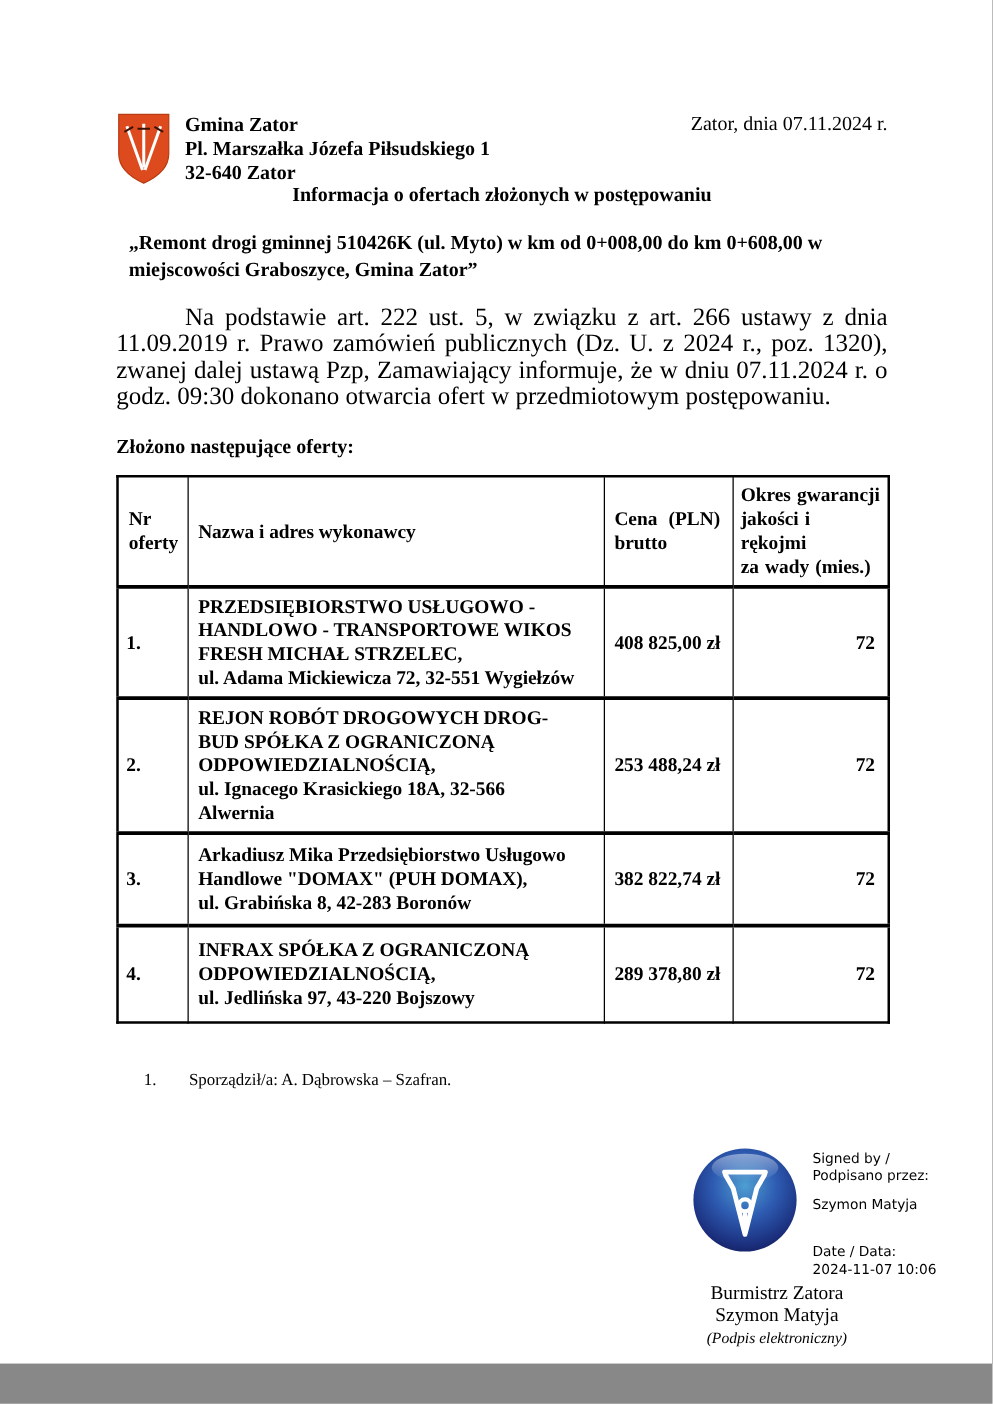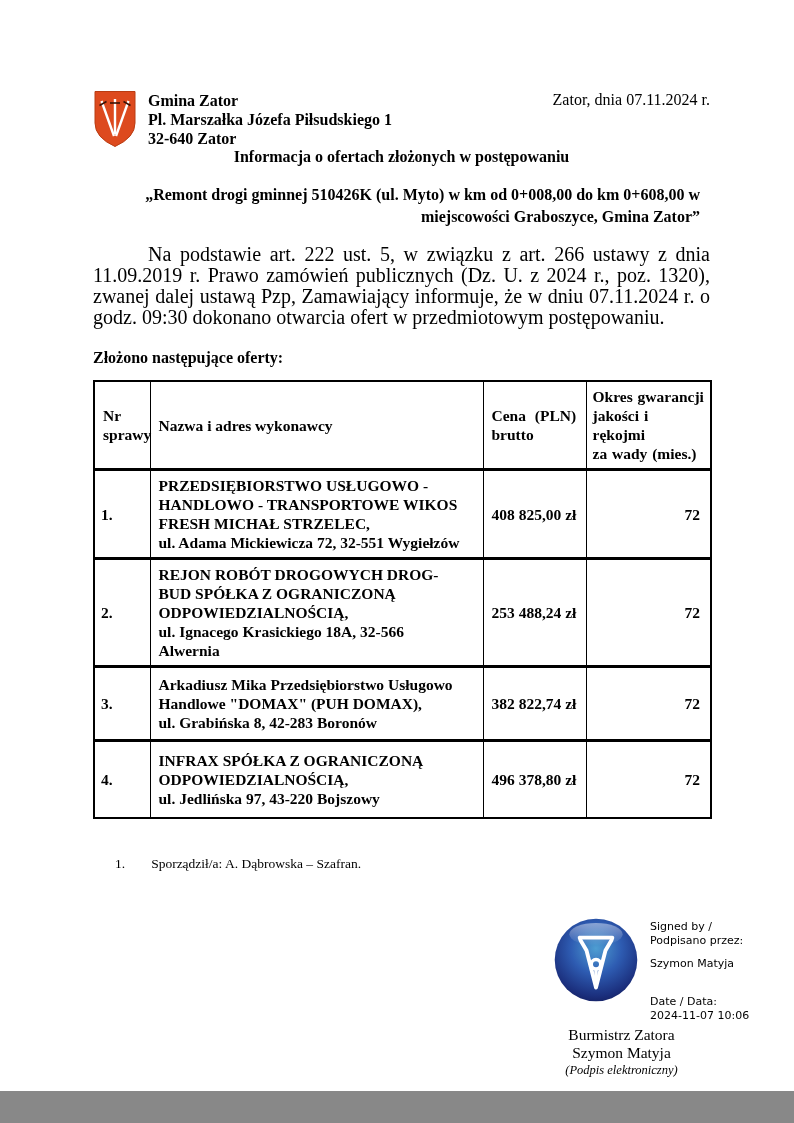--- a/index.html
+++ b/index.html
@@ -20,21 +20,21 @@
   
   .header-row { display: flex; justify-content: space-between; align-items: flex-start; }
   .sender { display: flex; gap: 11px; }
   .logo-box { width: 44px; height: 58px; flex: 0 0 44px; }
   .logo-box svg { width: 44px; height: 58px; display: block; }
   .sender-text { font-weight: bold; font-size: 16px; line-height: 19px; padding-top: 1px; }
   .date-line { font-size: 16px; padding-top: 1px; }
 
   .case-number { font-weight: bold; font-size: 16px; margin-top: 25px; }
   .doc-title   { font-weight: bold; font-size: 16px; text-align: center; }
-  .doc-subtitle{ font-weight: bold; font-size: 16px; text-align: right; margin-top: 18px; line-height: 22px; padding: 0 10px; }
+  .doc-subtitle{ font-weight: bold; font-size: 16px; text-align: left; margin-top: 18px; line-height: 22px; padding: 0 10px; }
   .case-ref    { font-weight: bold; font-size: 16px; margin-top: 29px; }
   .body-par    { font-weight: normal; font-size: 20px; line-height: 21px; text-align: justify; text-indent: 55px; margin: 16px 0 0 0; }
   .offers-intro{ font-weight: bold; font-size: 16px; margin-top: 21px; }
 
   
   table.offers {
     border-collapse: collapse;
     table-layout: fixed;
     width: 617px;
     margin-top: 13px;
@@ -124,21 +124,21 @@
   <table class="offers">
     <colgroup>
         <col class="c1">
         <col class="c2">
         <col class="c3">
         <col class="c4">
       </colgroup>
     <thead>
       <tr>
         <th class="pre h-nr">Nr
-sprawy</th>
+oferty</th>
         <th class="h-name">Nazwa i adres wykonawcy</th>
         <th class="pre h-price">Cena (PLN)
 brutto</th>
         <th class="pre h-warranty">Okres gwarancji
 jakości i rękojmi
 za wady (mies.)</th>
       </tr>
     </thead>
     <tbody>
       <tr class="r1">
@@ -166,21 +166,21 @@
 Handlowe "DOMAX" (PUH DOMAX),
 ul. Grabińska 8, 42-283 Boronów</td>
         <td>382 822,74 zł</td>
         <td class="c-warranty">72</td>
       </tr>
       <tr class="r4">
         <td class="c-nr">4.</td>
         <td class="pre">INFRAX SPÓŁKA Z OGRANICZONĄ
 ODPOWIEDZIALNOŚCIĄ,
  ul. Jedlińska 97, 43-220 Bojszowy</td>
-        <td>496 378,80 zł</td>
+        <td>289 378,80 zł</td>
         <td class="c-warranty">72</td>
       </tr>
     </tbody>
   </table>
 
   <div class="prepared">
     <span class="prepared-num">1.</span>
     <span class="prepared-text">Sporządził/a: A. Dąbrowska – Szafran.</span>
   </div>
 

